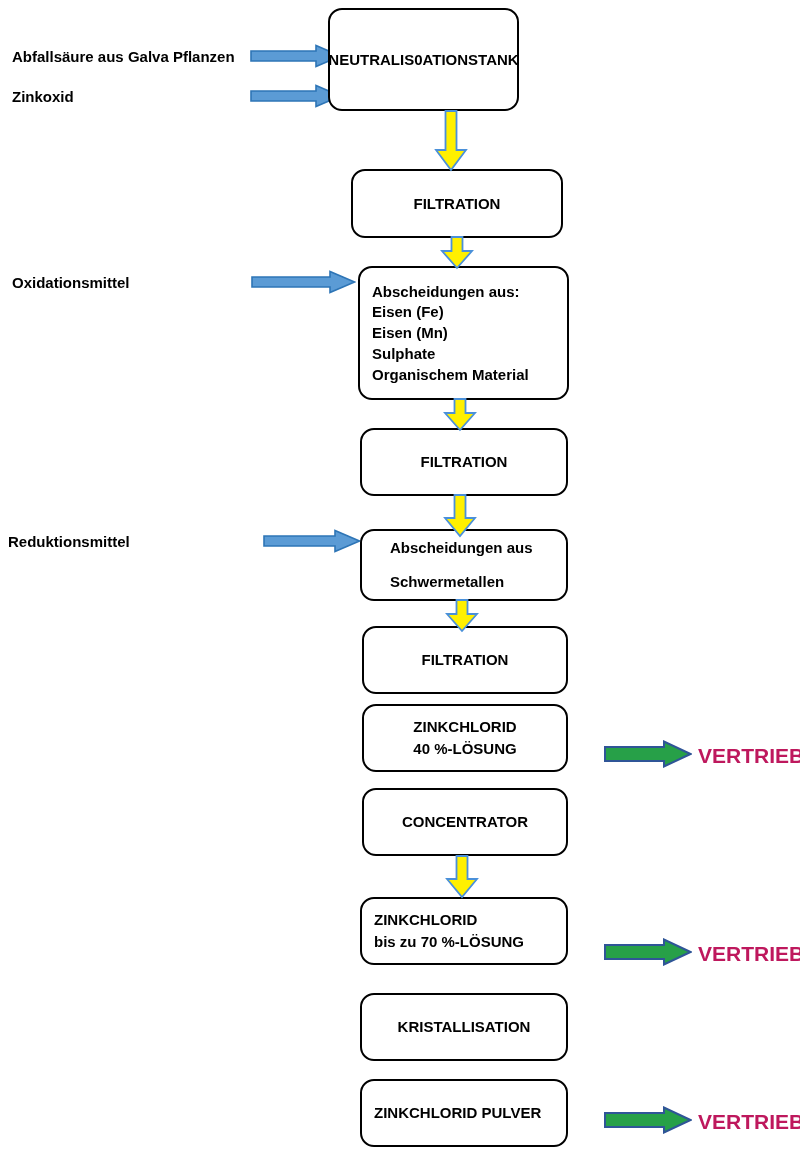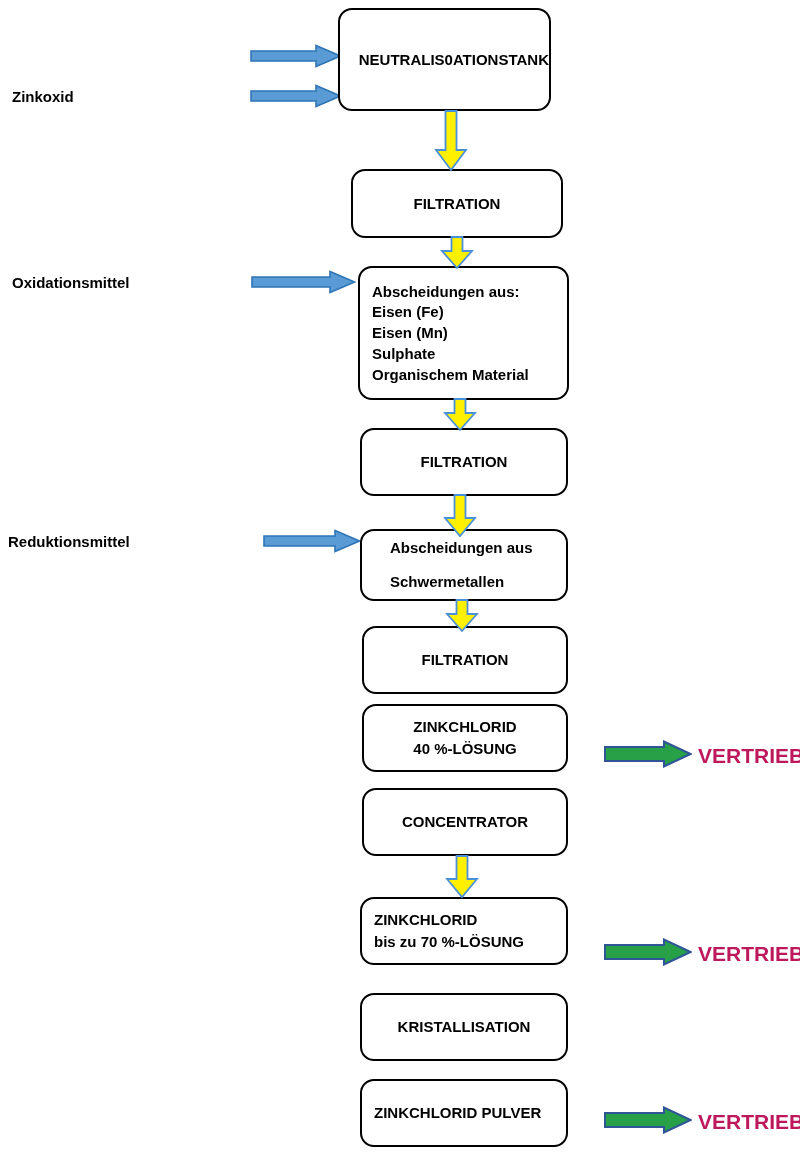--- a/index.html
+++ b/index.html
@@ -84,20 +84,21 @@
     font-size: 21px;
     color: #be185d;
     white-space: nowrap;
   }
 </style>
 </head>
 <body>
 
 <div id="canvas">
 
+  <div class="side-label" style="left:12px; top:48px;">Abfallsäure aus Galva Pflanzen</div>
 
   <div class="side-label" style="left:12px; top:88px;">Zinkoxid</div>
 
   <div class="side-label" style="left:12px; top:274px;">Oxidationsmittel</div>
 
   <div class="side-label" style="left:8px; top:533px;">Reduktionsmittel</div>
 
   <div class="h-arrow" style="left:250px; top:44px;">
     <svg width="92" height="24" viewBox="0 0 92 24">
       <path d="M1,7 L66,7 L66,1.5 L90.5,12 L66,22.5 L66,17 L1,17 Z" fill="#5B9BD5" stroke="#2E75B6" stroke-width="1.6" stroke-linejoin="miter"></path>
@@ -115,21 +116,21 @@
       <path d="M1,7 L79,7 L79,1.5 L103.5,12 L79,22.5 L79,17 L1,17 Z" fill="#5B9BD5" stroke="#2E75B6" stroke-width="1.6" stroke-linejoin="miter"></path>
     </svg>
   </div>
 
   <div class="h-arrow" style="left:263px; top:529px;">
     <svg width="98" height="24" viewBox="0 0 98 24">
       <path d="M1,7 L72,7 L72,1.5 L96.5,12 L72,22.5 L72,17 L1,17 Z" fill="#5B9BD5" stroke="#2E75B6" stroke-width="1.6" stroke-linejoin="miter"></path>
     </svg>
   </div>
 
-  <div class="node center" style="left:338px; top:8px; width:213px; height:103px;align-items:flex-end;">
+  <div class="node center" style="left:328px; top:8px; width:191px; height:103px;">
     <span class="line">NEUTRALIS0ATIONSTANK</span>
   </div>
 
   <div class="node center" style="left:351px; top:169px; width:212px; height:69px;">
     <span class="line">FILTRATION</span>
   </div>
 
   <div class="node left list" style="left:358px; top:266px; width:211px; height:134px;justify-content:center;">
     <span class="line">Abscheidungen aus:</span>
     <span class="line">Eisen (Fe)</span>

